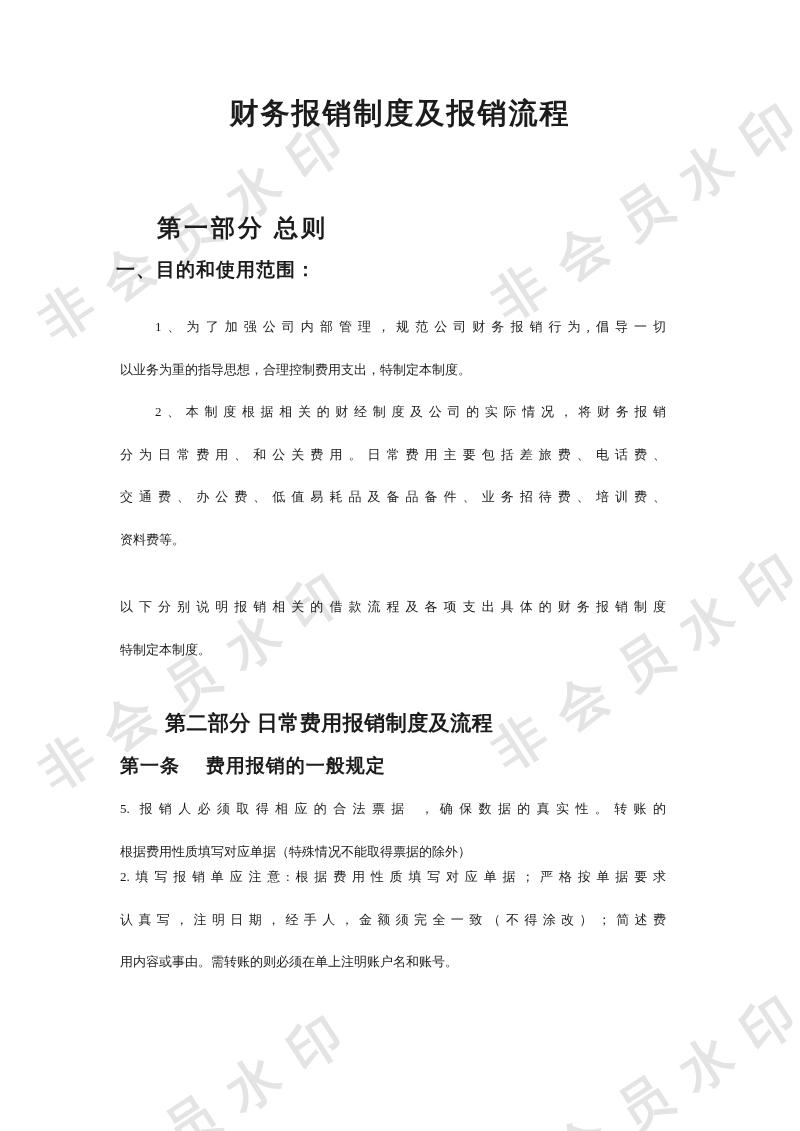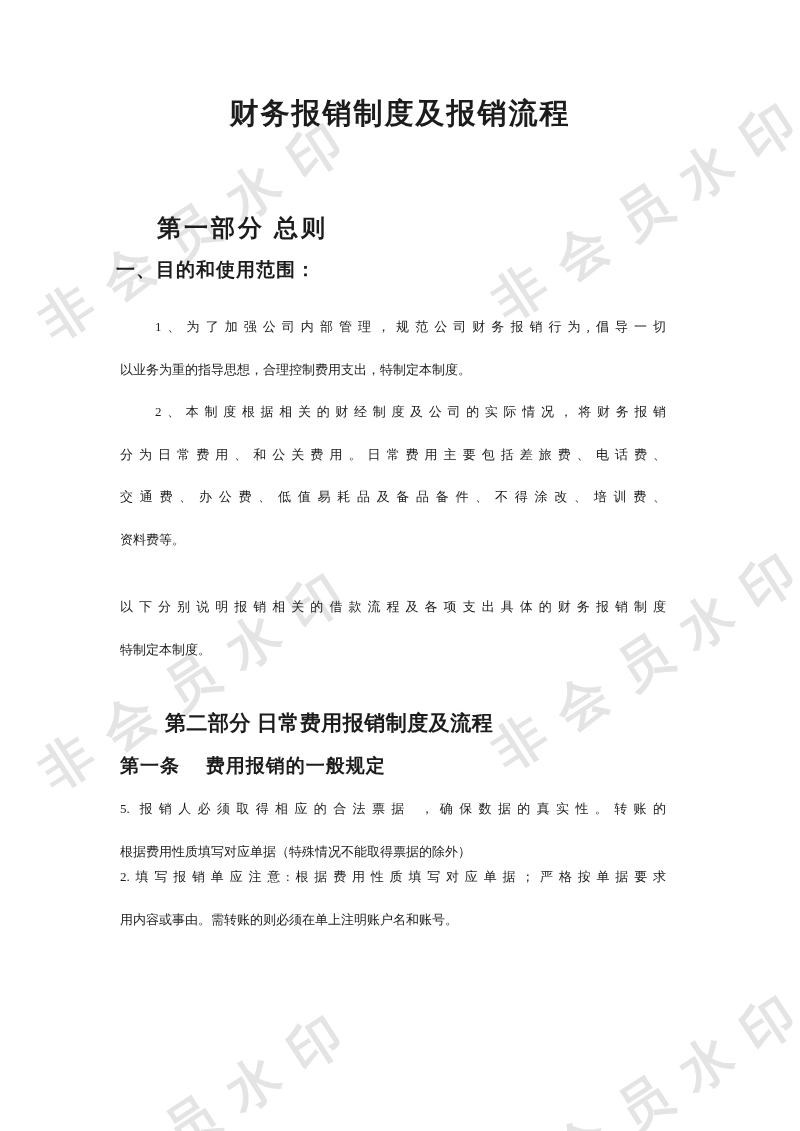--- a/index.html
+++ b/index.html
@@ -76,35 +76,36 @@
       <div class="block h2 b2">
         <div class="line">一、目的和使用范围：</div>
       </div>
       <div class="block body indent b3">
         <div class="line just">1、为了加强公司内部管理，规范公司财务报销行为,倡导一切</div>
         <div class="line">以业务为重的指导思想，合理控制费用支出，特制定本制度。</div>
       </div>
       <div class="block body indent b4">
         <div class="line just">2、本制度根据相关的财经制度及公司的实际情况，将财务报销</div>
         <div class="line just">分为日常费用、和公关费用。日常费用主要包括差旅费、电话费、</div>
-        <div class="line just">交通费、办公费、低值易耗品及备品备件、不得涂改、培训费、</div>
+        <div class="line just">交通费、办公费、低值易耗品及备品备件、业务招待费、培训费、</div>
         <div class="line">资料费等。</div>
       </div>
       <div class="block body b5">
         <div class="line just">以下分别说明报销相关的借款流程及各项支出具体的财务报销制度</div>
         <div class="line">特制定本制度。</div>
       </div>
       <div class="block h2 b7">
         <div class="line">第一条　 费用报销的一般规定</div>
       </div>
       <div class="block h1 h1-long b6">
         <div class="line">第二部分 日常费用报销制度及流程</div>
       </div>
       <div class="block body b8">
         <div class="line just">5.  报销人必须取得相应的合法票据 ，确保数据的真实性。转账的</div>
         <div class="line">根据费用性质填写对应单据（特殊情况不能取得票据的除外）</div>
       </div>
       <div class="block body b9">
         <div class="line just">2.填写报销单应注意:根据费用性质填写对应单据；严格按单据要求</div>
+        <div class="line just">认真写，注明日期，经手人，金额须完全一致（不得涂改）；简述费</div>
         <div class="line">用内容或事由。需转账的则必须在单上注明账户名和账号。</div>
       </div>
     </div>
 </div>
 
 </body></html>

